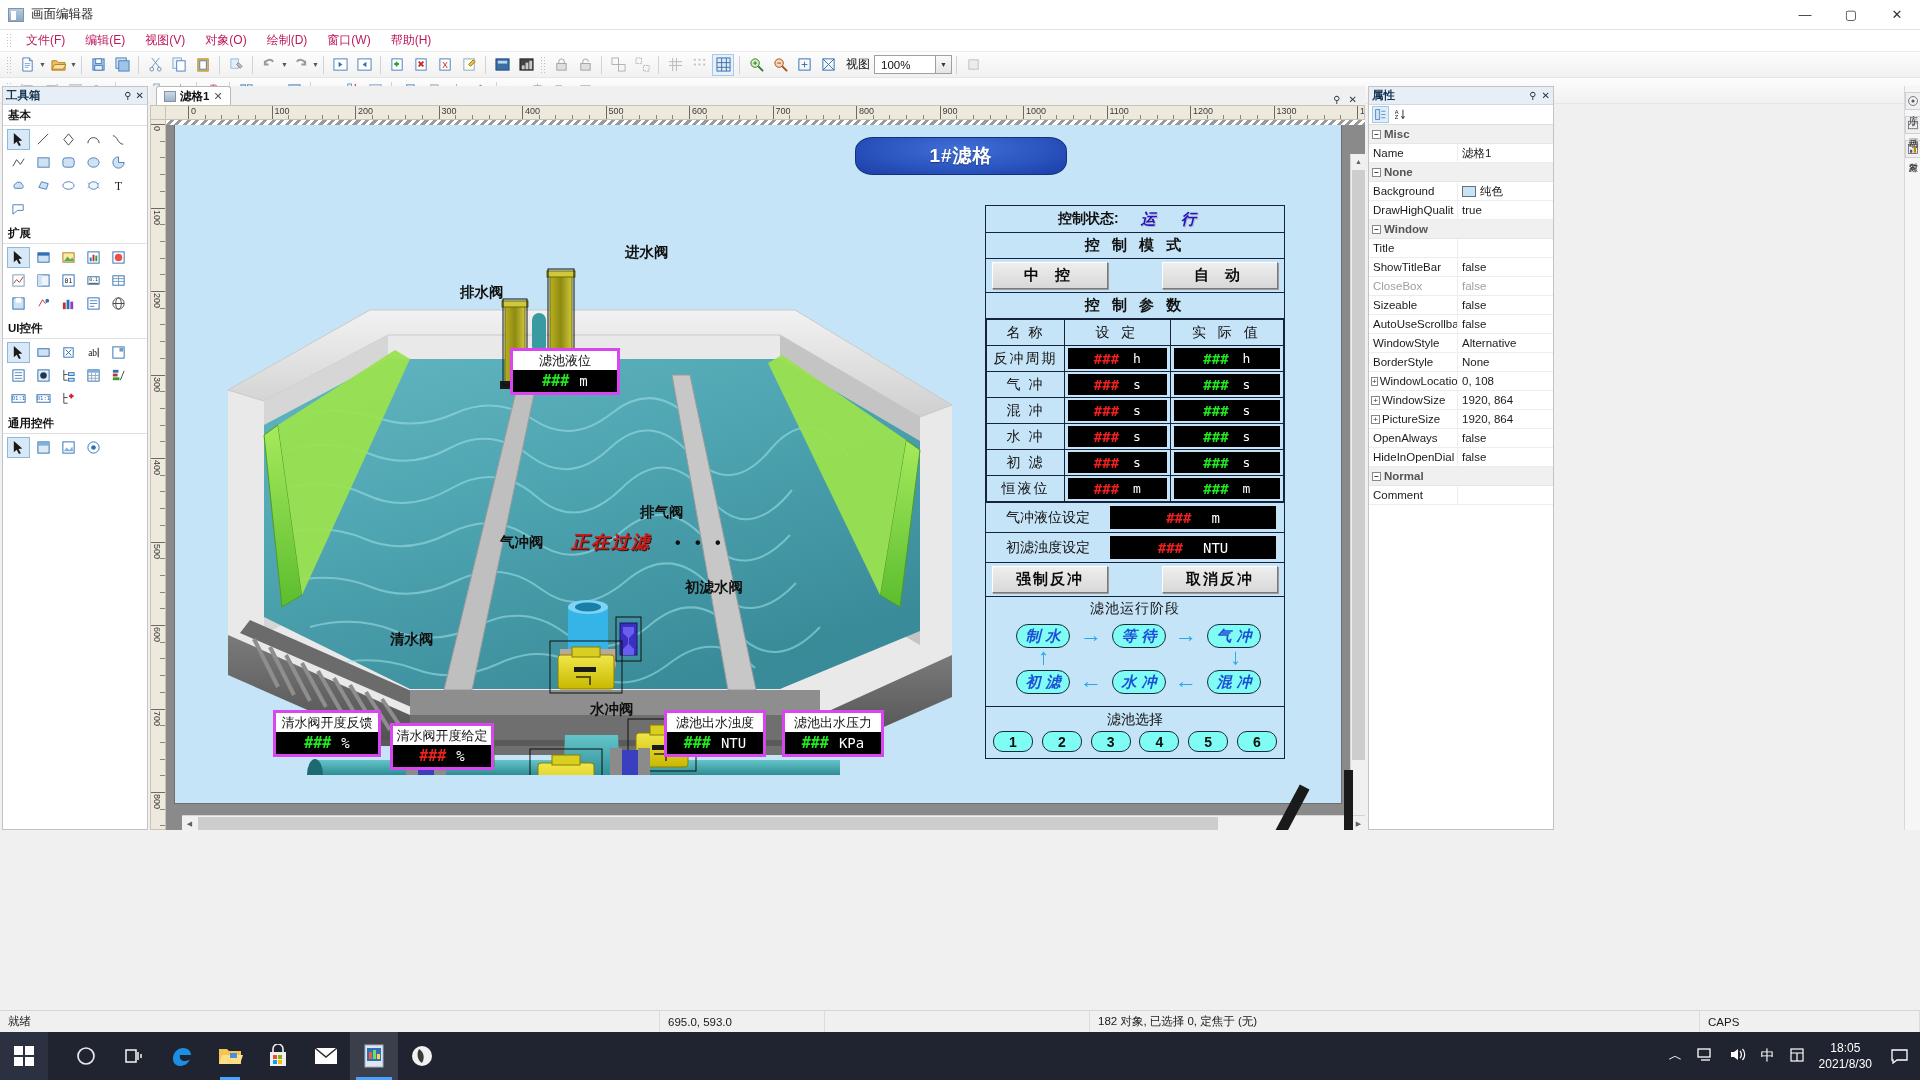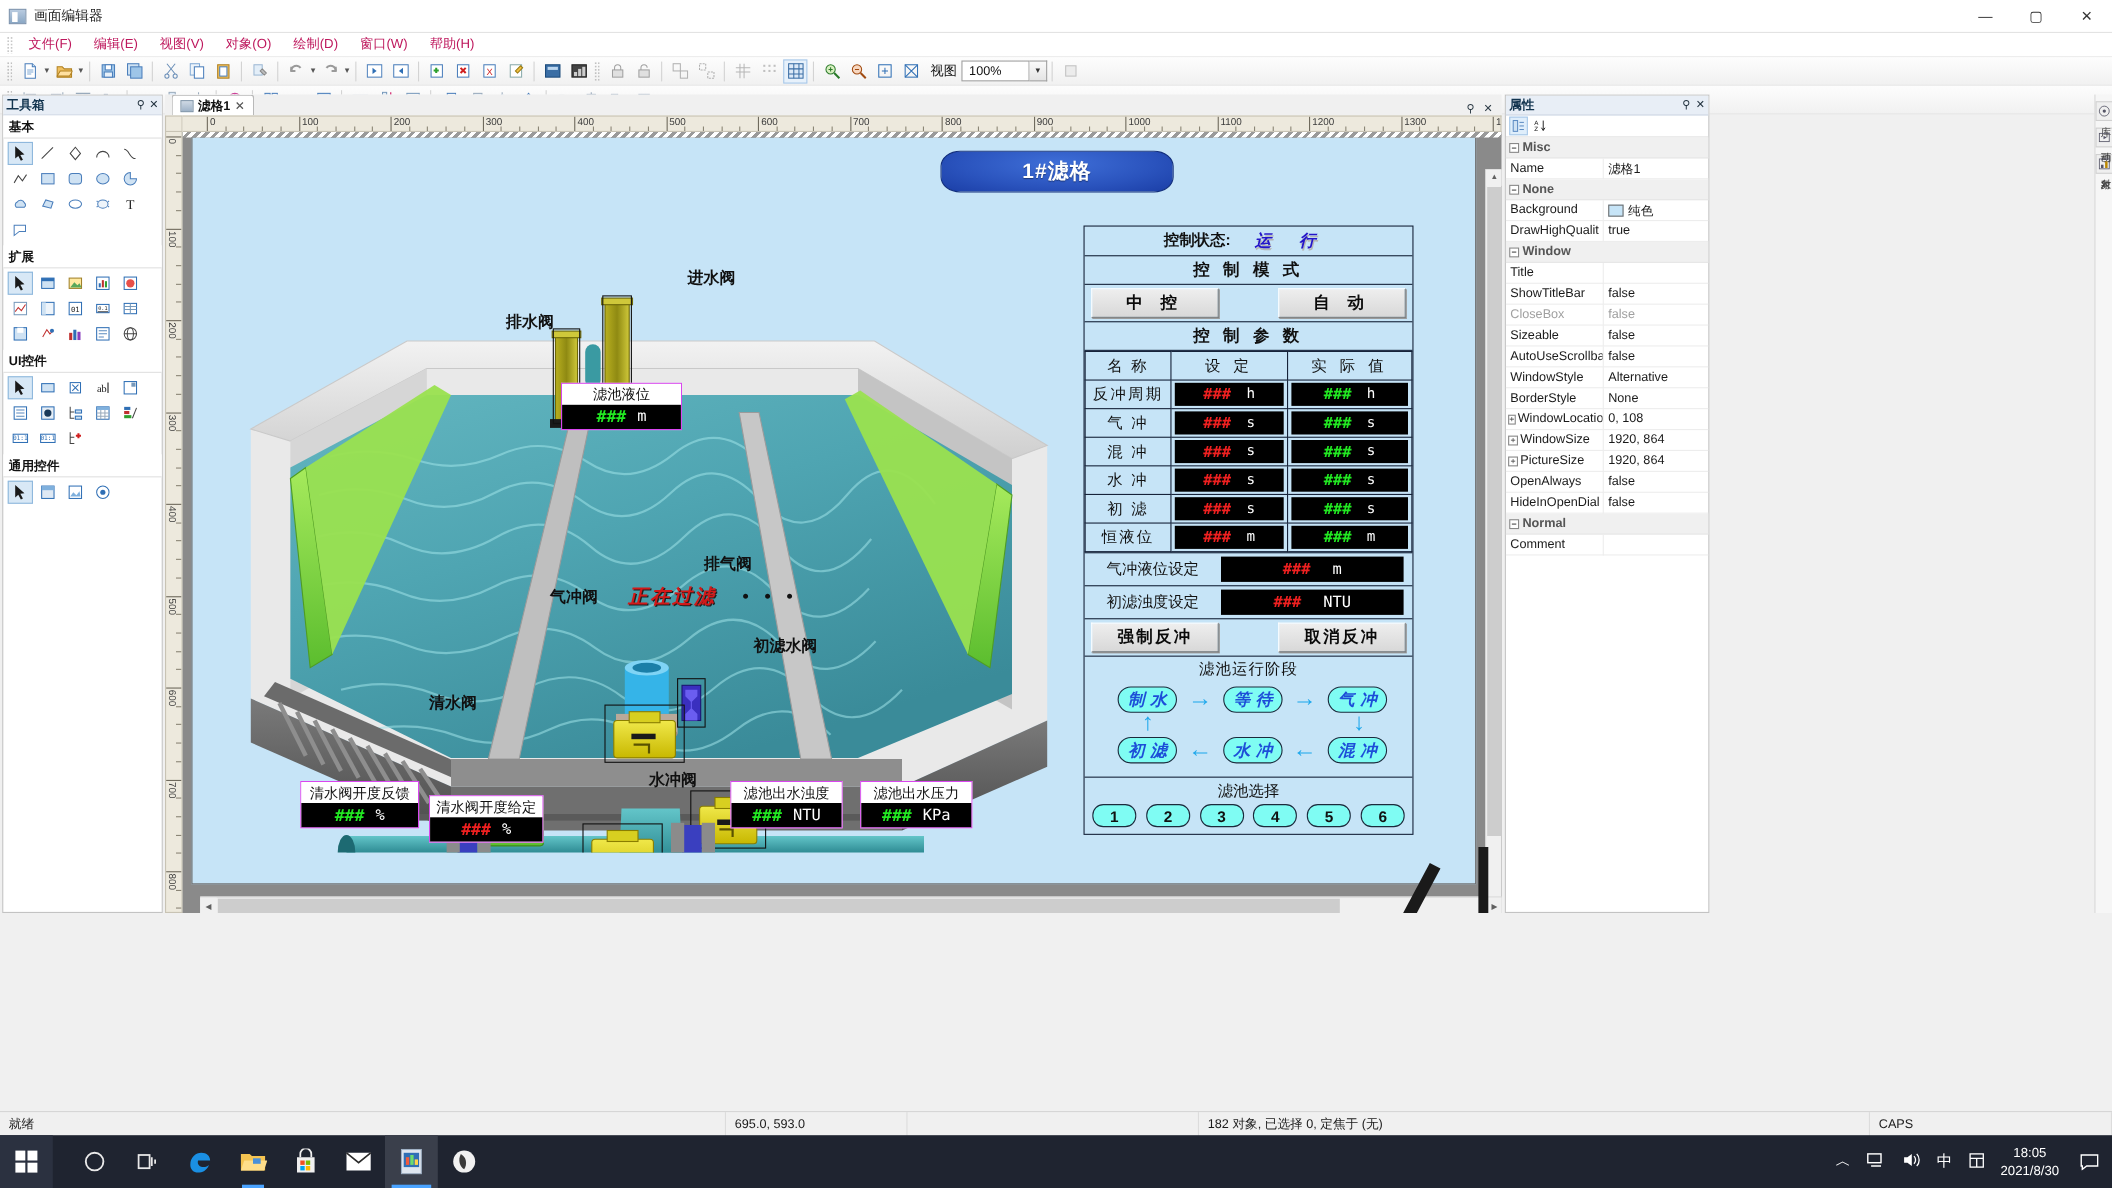--- a/index.html
+++ b/index.html
@@ -167,21 +167,21 @@
 
   .lbl { position:absolute; font-size:14.5px; font-weight:bold; color:#101010; white-space:nowrap;}
   .filtering-txt {
     position:absolute; left:396px; top:405px; font-size:18px; font-weight:bold;
     color:#d21919; font-family:"DejaVu Serif","Liberation Serif",serif; font-style:italic;
     letter-spacing:2px; text-shadow: 1px 1px 0 #202020;
   }
   .dots { position:absolute; left:500px; top:409px; font-size:16px; font-weight:bold; color:#111; letter-spacing:5px;}
 
   
-  .readout { position:absolute; border:1px solid #d946ef; background:#fff; }
+  .readout { position:absolute; border:3px solid #d946ef; background:#fff; }
   .readout .cap {
     height:19px; display:flex; align-items:center; justify-content:center;
     font-size:13px; color:#111; background:#fff; white-space:nowrap;
   }
   .readout .val {
     height:22px; background:#000; display:flex; align-items:center;
     justify-content:center; gap:10px; padding:0 8px;
     font-family:"DejaVu Sans Mono","Liberation Mono",monospace;
   }
   .readout .num { font-size:15px; font-weight:bold; letter-spacing:0px; }

